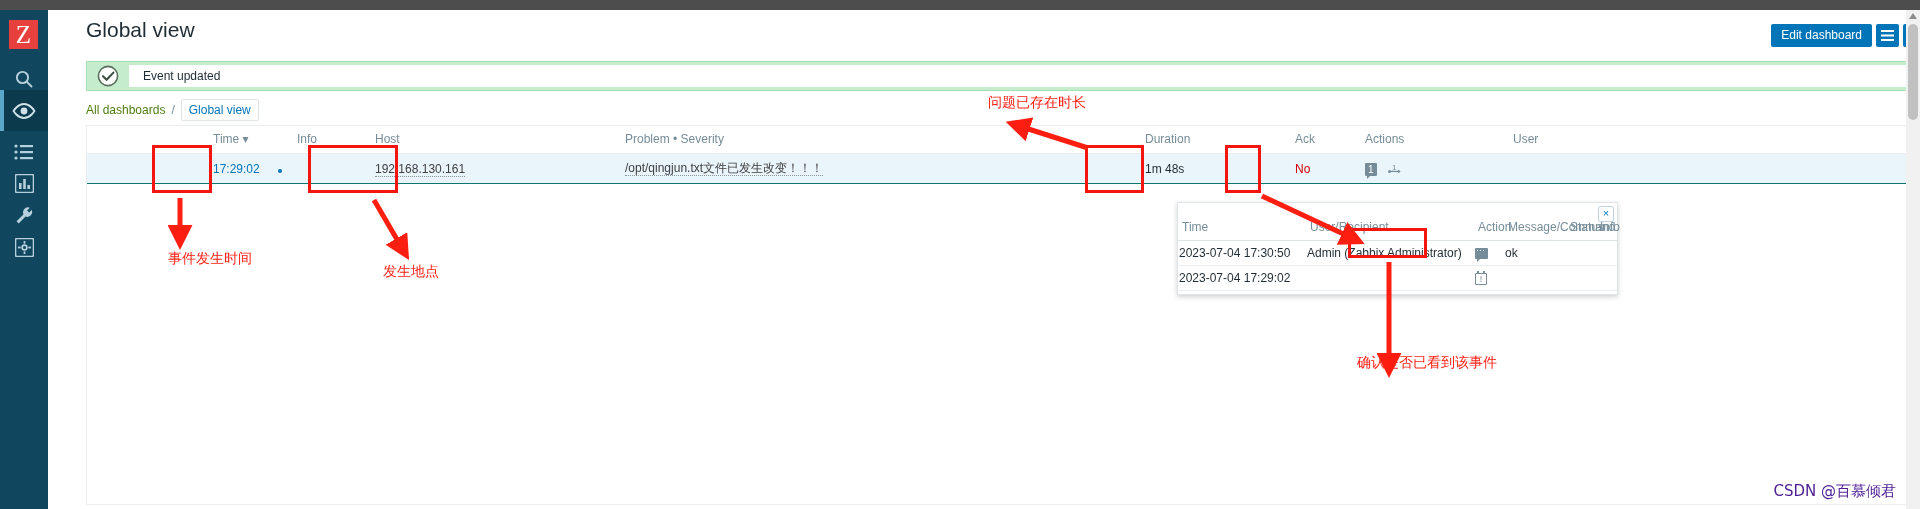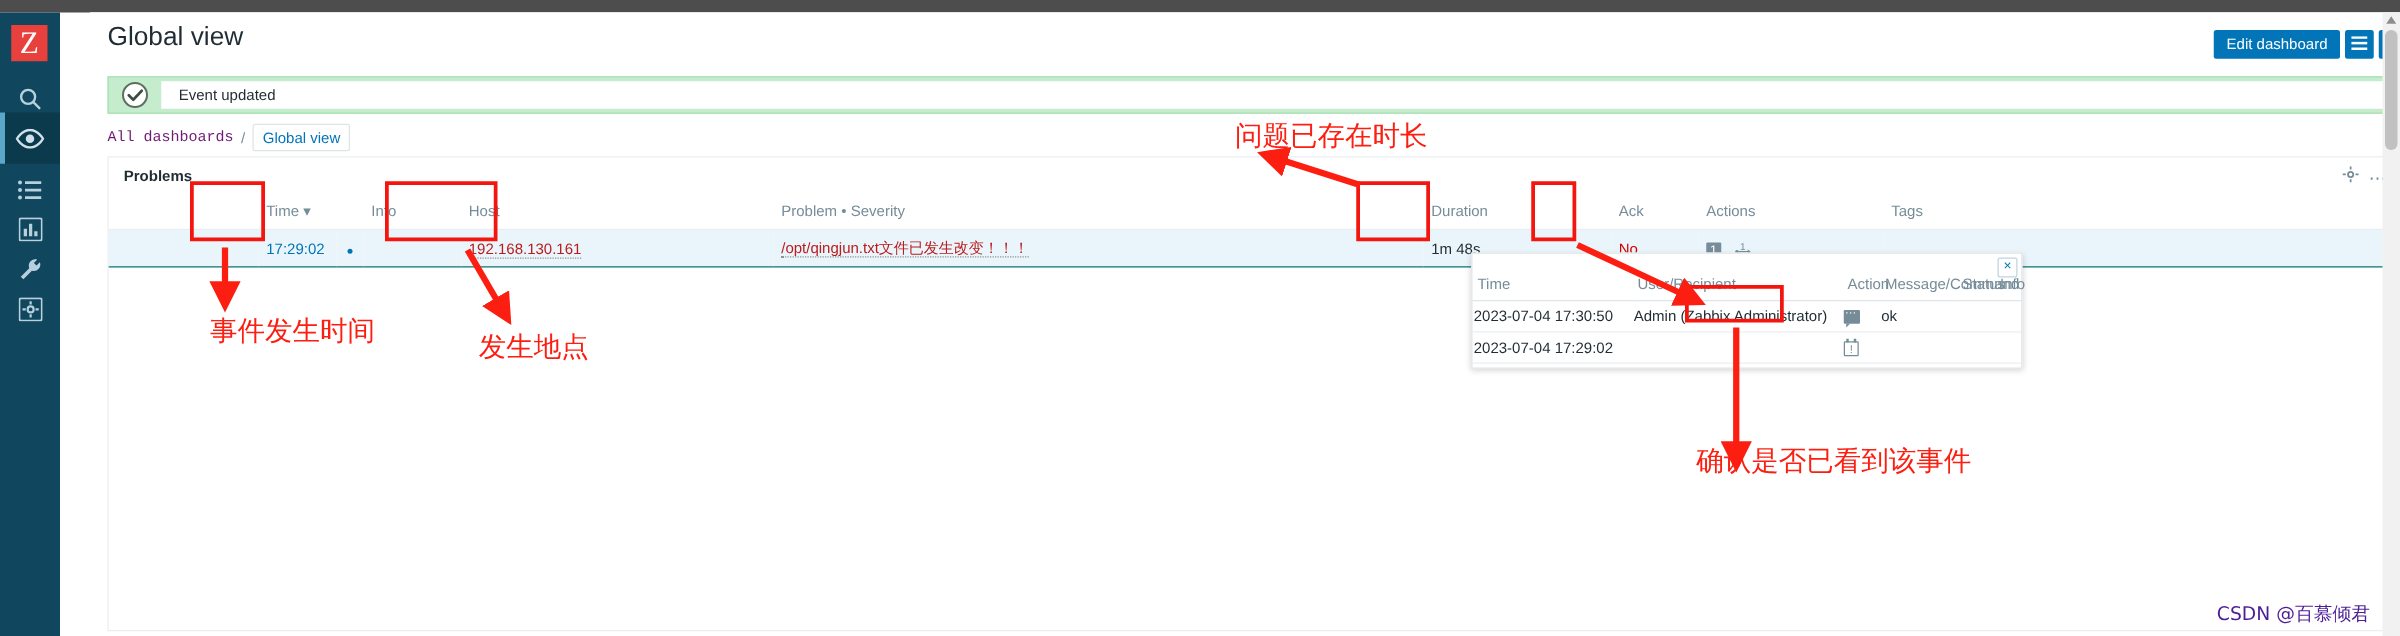--- a/index.html
+++ b/index.html
@@ -92,21 +92,21 @@
   .msgbar-close {
     position: absolute; right: 8px; top: 50%; transform: translateY(-50%);
     color: #8e9297; font-size: 13px; cursor: pointer; line-height: 1;
   }
 
   
   .breadcrumb {
     position: absolute; left: 14px; top: 89px; height: 22px;
     display: flex; align-items: center; font-size: 12px;
   }
-  .breadcrumb a { color: #701a75; text-decoration: none; cursor: pointer; font-family: Liberation Mono, monospace; }
+  .breadcrumb a { color: #4d7c0f; text-decoration: none; cursor: pointer; }
   .breadcrumb .sep { color: #768d99; margin: 0 6px; }
   .breadcrumb .current {
     color: #0275b8; background: #fff; padding: 3px 7px;
     border: 1px solid #dfe4e7; border-radius: 2px;
   }
 
   
   .widget {
     position: absolute; left: 14px; top: 115px; width: 1833px; height: 380px;
     background: #fff; border: 1px solid #ebeef0;
@@ -131,21 +131,21 @@
     padding: 6px 6px 7px 6px; border-bottom: 1px solid #ebeef0;
     white-space: nowrap;
   }
   table.problems td {
     padding: 6px; color: #1f2c33; vertical-align: middle;
     white-space: nowrap;
   }
   tr.prob-row { background: #eaf4fb; }
   tr.prob-row td { border-bottom: 1px solid #0f766e; }
   .link-dash {
-    color: #b91c1c; border-bottom: 1px dotted #8e9297;
+    color: #404040; border-bottom: 1px dotted #8e9297;
     cursor: pointer; text-decoration: none;
   }
   .time-link { color: #0275b8; cursor: pointer; text-decoration: none; }
   .ack-no { color: #d40000; cursor: pointer; }
   .dot-blue {
     display: inline-block; width: 4px; height: 4px; border-radius: 50%;
     background: #0275b8;
   }
 
   .act-badge {
@@ -210,21 +210,21 @@
     content: ""; position: absolute; right: 1px; top: -3px;
     width: 2px; height: 3px; background: #768d99;
   }
 
   
   .anno-box {
     position: absolute; border: 3px solid #f4150f; z-index: 30;
     pointer-events: none;
   }
   .anno-text {
-    position: absolute; color: #fc1e10; font-size: 22px; z-index: 31;
+    position: absolute; color: #fc1e10; font-size: 14px; z-index: 31;
     white-space: nowrap;
     font-family: "DejaVu Sans", "Liberation Sans", sans-serif;
   }
   .anno-svg {
     position: absolute; left: 0; top: 0; width: 1920px; height: 509px;
     z-index: 30; pointer-events: none;
   }
 
   
   .page-scroll {
@@ -362,37 +362,20 @@
       </div>
     </div>
 
     <div class="breadcrumb">
       <a>All dashboards</a>
       <span class="sep">/</span>
       <span class="current">Global view</span>
     </div>
 
     <div class="widget">
-      <div class="widget-head">
-        <span class="widget-title">Problems</span>
-        <span class="widget-tools">
-          <span>
-            <svg width="13" height="13" viewBox="0 0 13 13">
-                <circle cx="6.5" cy="6.5" r="2.1" fill="none" stroke="#768d99" stroke-width="1.4"></circle>
-                <g fill="#768d99">
-                  <rect x="5.8" y="0" width="1.4" height="2.6"></rect>
-                  <rect x="5.8" y="10.4" width="1.4" height="2.6"></rect>
-                  <rect x="0" y="5.8" width="2.6" height="1.4"></rect>
-                  <rect x="10.4" y="5.8" width="2.6" height="1.4"></rect>
-                </g>
-              </svg>
-          </span>
-          <span style="font-size:14px;letter-spacing:1px;">⋯</span>
-        </span>
-      </div>
 
       <table class="problems">
         <colgroup>
           <col style="width:120px">
             <col style="width:62px">
             <col style="width:22px">
           <col style="width:78px">
             <col style="width:250px">
             <col style="width:520px">
           <col style="width:150px">
@@ -404,21 +387,21 @@
           <tr>
             <th></th>
             <th><span>Time</span> <span>▾</span></th>
             <th></th>
             <th>Info</th>
             <th>Host</th>
             <th>Problem • Severity</th>
             <th>Duration</th>
             <th>Ack</th>
             <th>Actions</th>
-            <th>Tags</th>
+            <th>User</th>
           </tr>
         </thead>
         <tbody>
           <tr class="prob-row">
             <td></td>
             <td><a class="time-link">17:29:02</a></td>
             <td style="text-align:center">
               <span class="dot-blue"></span>
             </td>
             <td></td>

